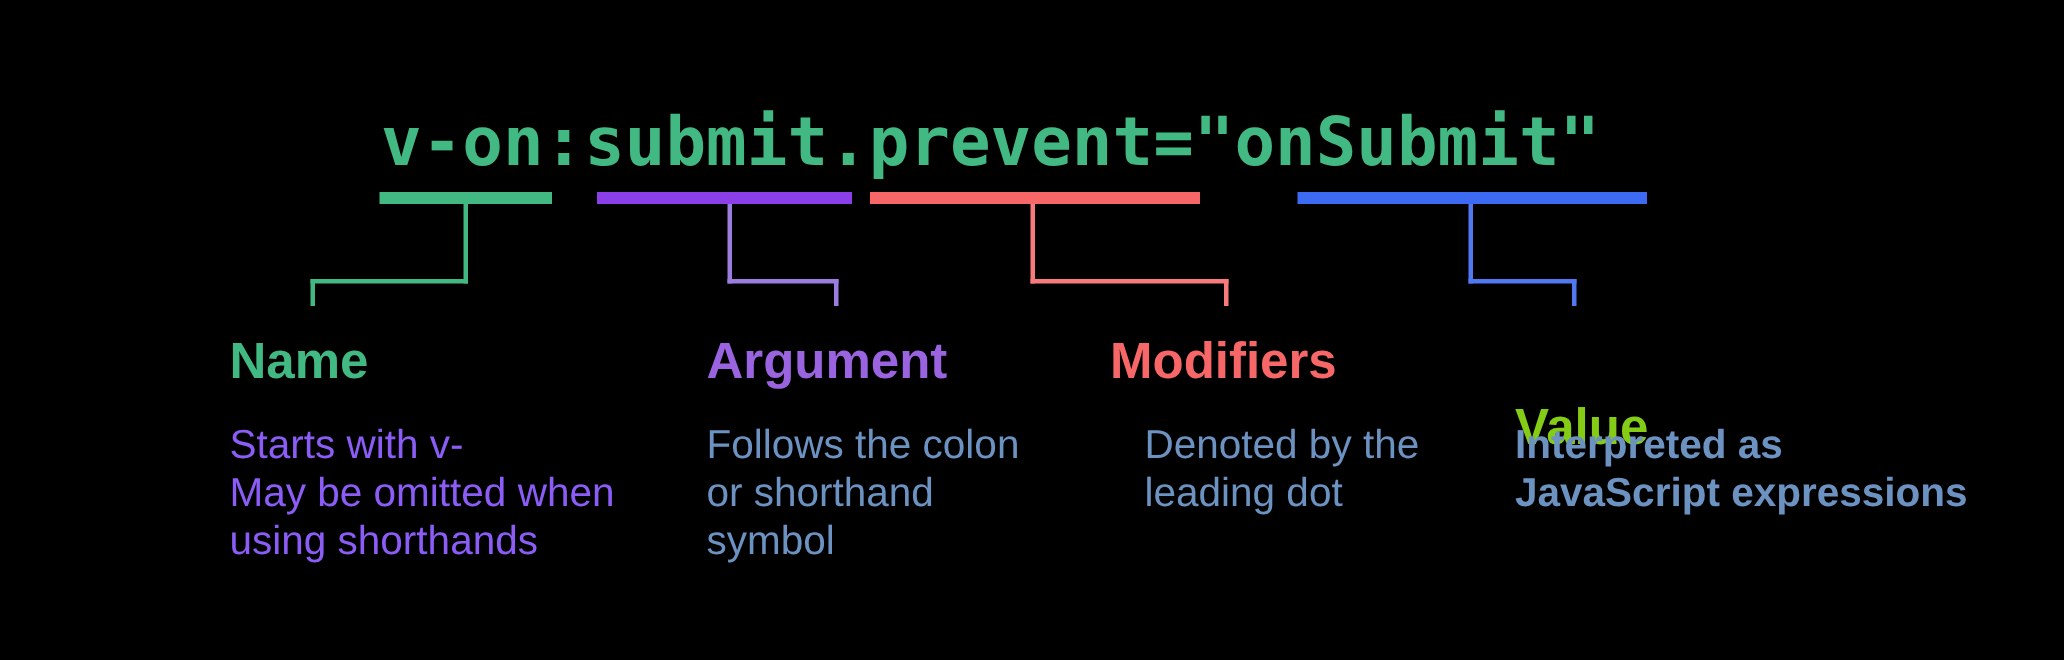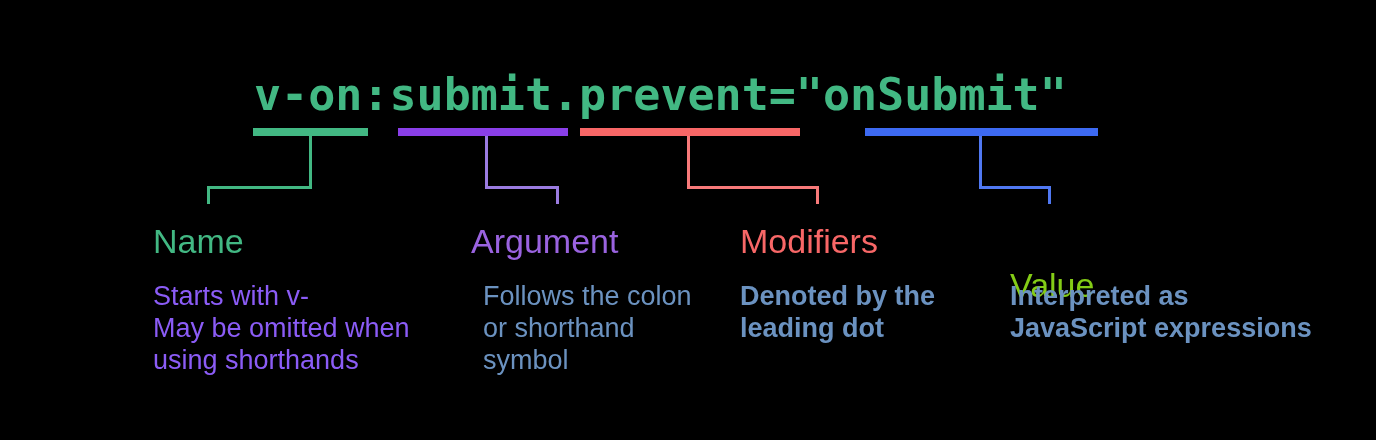--- a/index.html
+++ b/index.html
@@ -34,36 +34,36 @@
   .h-value{left:979px;width:72px;}
 
   .d{position:absolute;top:186px;height:18px;width:3px;}
   .d-name{left:207px;}
   .d-argument{left:556px;}
   .d-modifiers{left:816px;}
   .d-value{left:1048px;}
 
   .label{
     position:absolute;top:221px;
-    font-size:34px;font-weight:400;line-height:1.2;
+    font-size:34px;font-weight:700;line-height:1.2;
     letter-spacing:0;
   }
   .label-name{left:153px;}
   .label-argument{left:471px;}
   .label-modifiers{left:740px;text-align:center;}
   .label-value{left:1010px;}
 
   .desc{
     position:absolute;top:280px;
     font-size:27px;font-weight:400;line-height:32px;
     white-space:pre-line;
   }
   .desc-name{left:153px;}
-  .desc-argument{left:471px;margin-left:12px;}
-  .desc-modifiers{left:740px;font-weight:bold;}
+  .desc-argument{left:471px;}
+  .desc-modifiers{left:763px;}
   .desc-value{left:1010px;font-weight:bold;}
 </style>
 </head>
 <body>
 
 <div class="canvas" style="background: rgb(0, 0, 0);">
 
   <div class="code" style="color: rgb(66, 184, 131);">v-on:submit.prevent="onSubmit"</div>
 
   <div class="bar bar-name" style="background: rgb(66, 184, 131);"></div>

